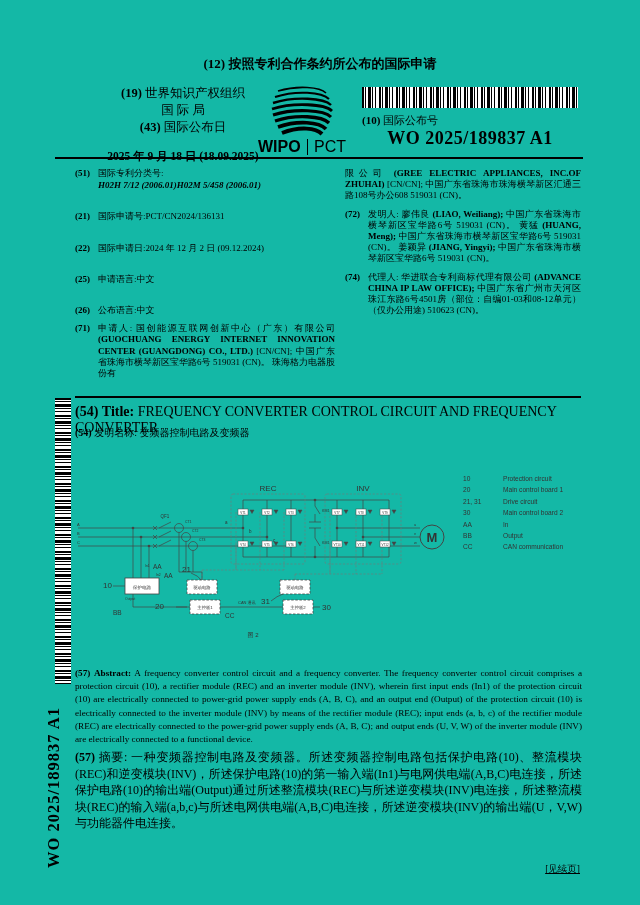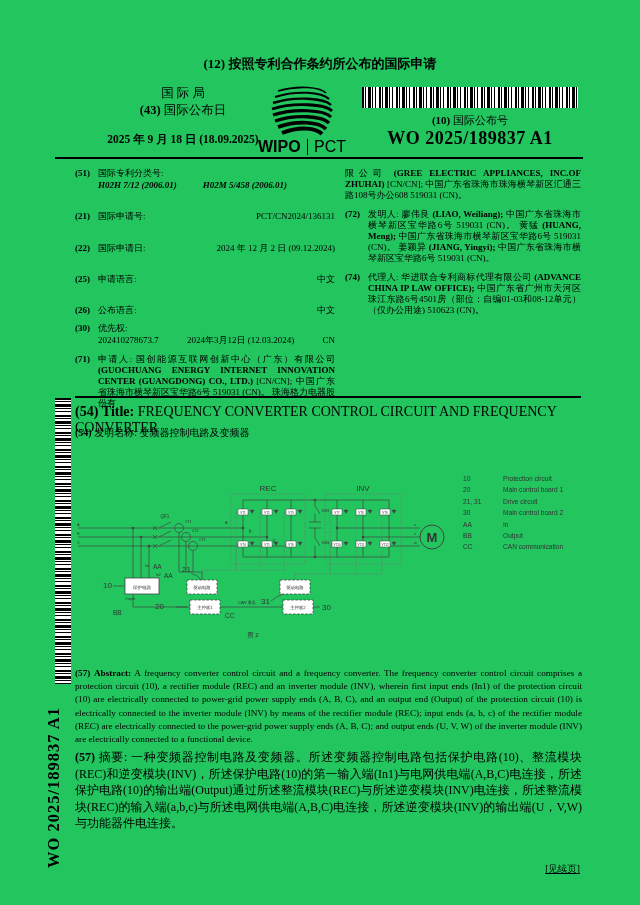--- a/index.html
+++ b/index.html
@@ -1,43 +1,43 @@
 <!DOCTYPE html>
 <html><head>
 <meta charset="utf-8">
 <style>
   html,body{margin:0;padding:0;background:#888;}
-  .page{position:relative;width:640px;height:905px;background:#22c55e;overflow:hidden;
+  .page{position:relative;width:640px;height:905px;background:#14b8a6;overflow:hidden;
         font-family:"Liberation Serif",serif;color:#000;}
   .abs{position:absolute;}
   .b{font-weight:bold;}
   .bi{font-weight:bold;font-style:italic;}
   .center{text-align:center;}
   .rule{background:#000;}
   
   .line12{top:55px;left:0;width:640px;font-size:13px;}
   .hleft{top:85px;left:88px;width:190px;font-size:12.5px;line-height:17px;}
   .hleft .date{font-size:11.5px;margin-top:12px;}
   .logo{top:86px;left:258px;width:88px;}
   .logotext{top:138px;left:240px;width:124px;font-family:"Liberation Sans",sans-serif;
             font-size:16px;display:flex;align-items:center;justify-content:center;gap:6px;}
   .logotext .sep{width:1.5px;height:16px;background:#000;}
   .barcode-top{top:87px;left:362px;width:216px;height:21px;
      background:repeating-linear-gradient(90deg,#000 0,#000 2px,#fff 2px,#fff 3px,#000 3px,#000 4px,#fff 4px,#fff 6px,#000 6px,#000 9px,#fff 9px,#fff 10px,#000 10px,#000 11px,#fff 11px,#fff 13px,#000 13px,#000 14px,#fff 14px,#fff 17px);}
-  .pubno-label{top:113px;left:362px;width:216px;font-size:11px;text-align:center;}
+  .pubno-label{top:113px;left:362px;width:216px;font-size:11px;text-align:left;}
   .pubno{top:128px;left:362px;width:216px;font-size:18px;text-align:center;letter-spacing:.5px;}
   .rule-top{top:157px;left:55px;width:528px;height:2.2px;}
   
   .col{font-size:9px;line-height:11.2px;text-align:justify;}
   .colL{top:168px;left:75px;width:260px;}
   .colR{top:168px;left:345px;width:236px;}
   .entry{position:relative;padding-left:23px;margin-bottom:7px;}
   .entry .num{position:absolute;left:0;top:0;font-weight:bold;}
-  .kv{display:flex;justify-content:space-between;margin-top:20px;}
-  .codes{display:flex;gap:26px;margin-top:1px;}
+  .kv{display:flex;justify-content:flex-start;margin-top:20px;}
+  .codes{display:flex;margin-top:1px;}
   .prio{display:flex;justify-content:space-between;margin-top:1px;}
   .noindent{padding-left:0;}
   
   .rule-mid{top:396px;left:75px;width:506px;height:1.6px;}
   .titleEN{top:404px;left:75px;width:506px;font-size:14px;}
   .titleZH{top:426px;left:75px;width:506px;font-size:10px;}
   
   .legend{top:473px;left:463px;width:118px;font-family:"Liberation Sans",sans-serif;
           font-size:6.6px;line-height:11.4px;color:#333;}
   .legend .row{display:flex;}
@@ -58,20 +58,24 @@
 <body>
 
 <div class="page">
 
   <div class="abs line12 center b">
     <span>(12)</span>
     <span>按照专利合作条约所公布的国际申请</span>
   </div>
 
   <div class="abs hleft center">
+    <div>
+      <span class="b">(19)</span>
+      <span>世界知识产权组织</span>
+    </div>
     <div>国 际 局</div>
     <div>
       <span class="b">(43)</span>
       <span>国际公布日</span>
     </div>
     <div class="b date">2025 年 9 月 18 日 (18.09.2025)</div>
   </div>
 
   <svg class="abs logo" viewBox="0 0 88 50" width="88" height="50">
     <g fill="none" stroke="#000">
@@ -128,29 +132,20 @@
       <div class="kv">
         <span>申请语言:</span>
         <span>中文</span>
       </div>
     </div>
     <div class="entry">
       <span class="num">(26)</span>
       <div class="kv">
         <span>公布语言:</span>
         <span>中文</span>
-      </div>
-    </div>
-    <div class="entry">
-      <span class="num">(30)</span>
-      <div>优先权:</div>
-      <div class="prio">
-        <span>202410278673.7</span>
-        <span>2024年3月12日 (12.03.2024)</span>
-        <span>CN</span>
       </div>
     </div>
     <div class="entry">
       <span class="num">(71)</span>
       <span>申请人:</span>
       <span>国创能源互联网创新中心（广东）有限公司</span><span class="b">(GUOCHUANG ENERGY INTERNET INNOVATION CENTER (GUANGDONG) CO., LTD.)</span>
       <span>[CN/CN]; 中国广东省珠海市横琴新区宝华路6号 519031 (CN)。 珠海格力电器股份有</span>
     </div>
   </div>
 

